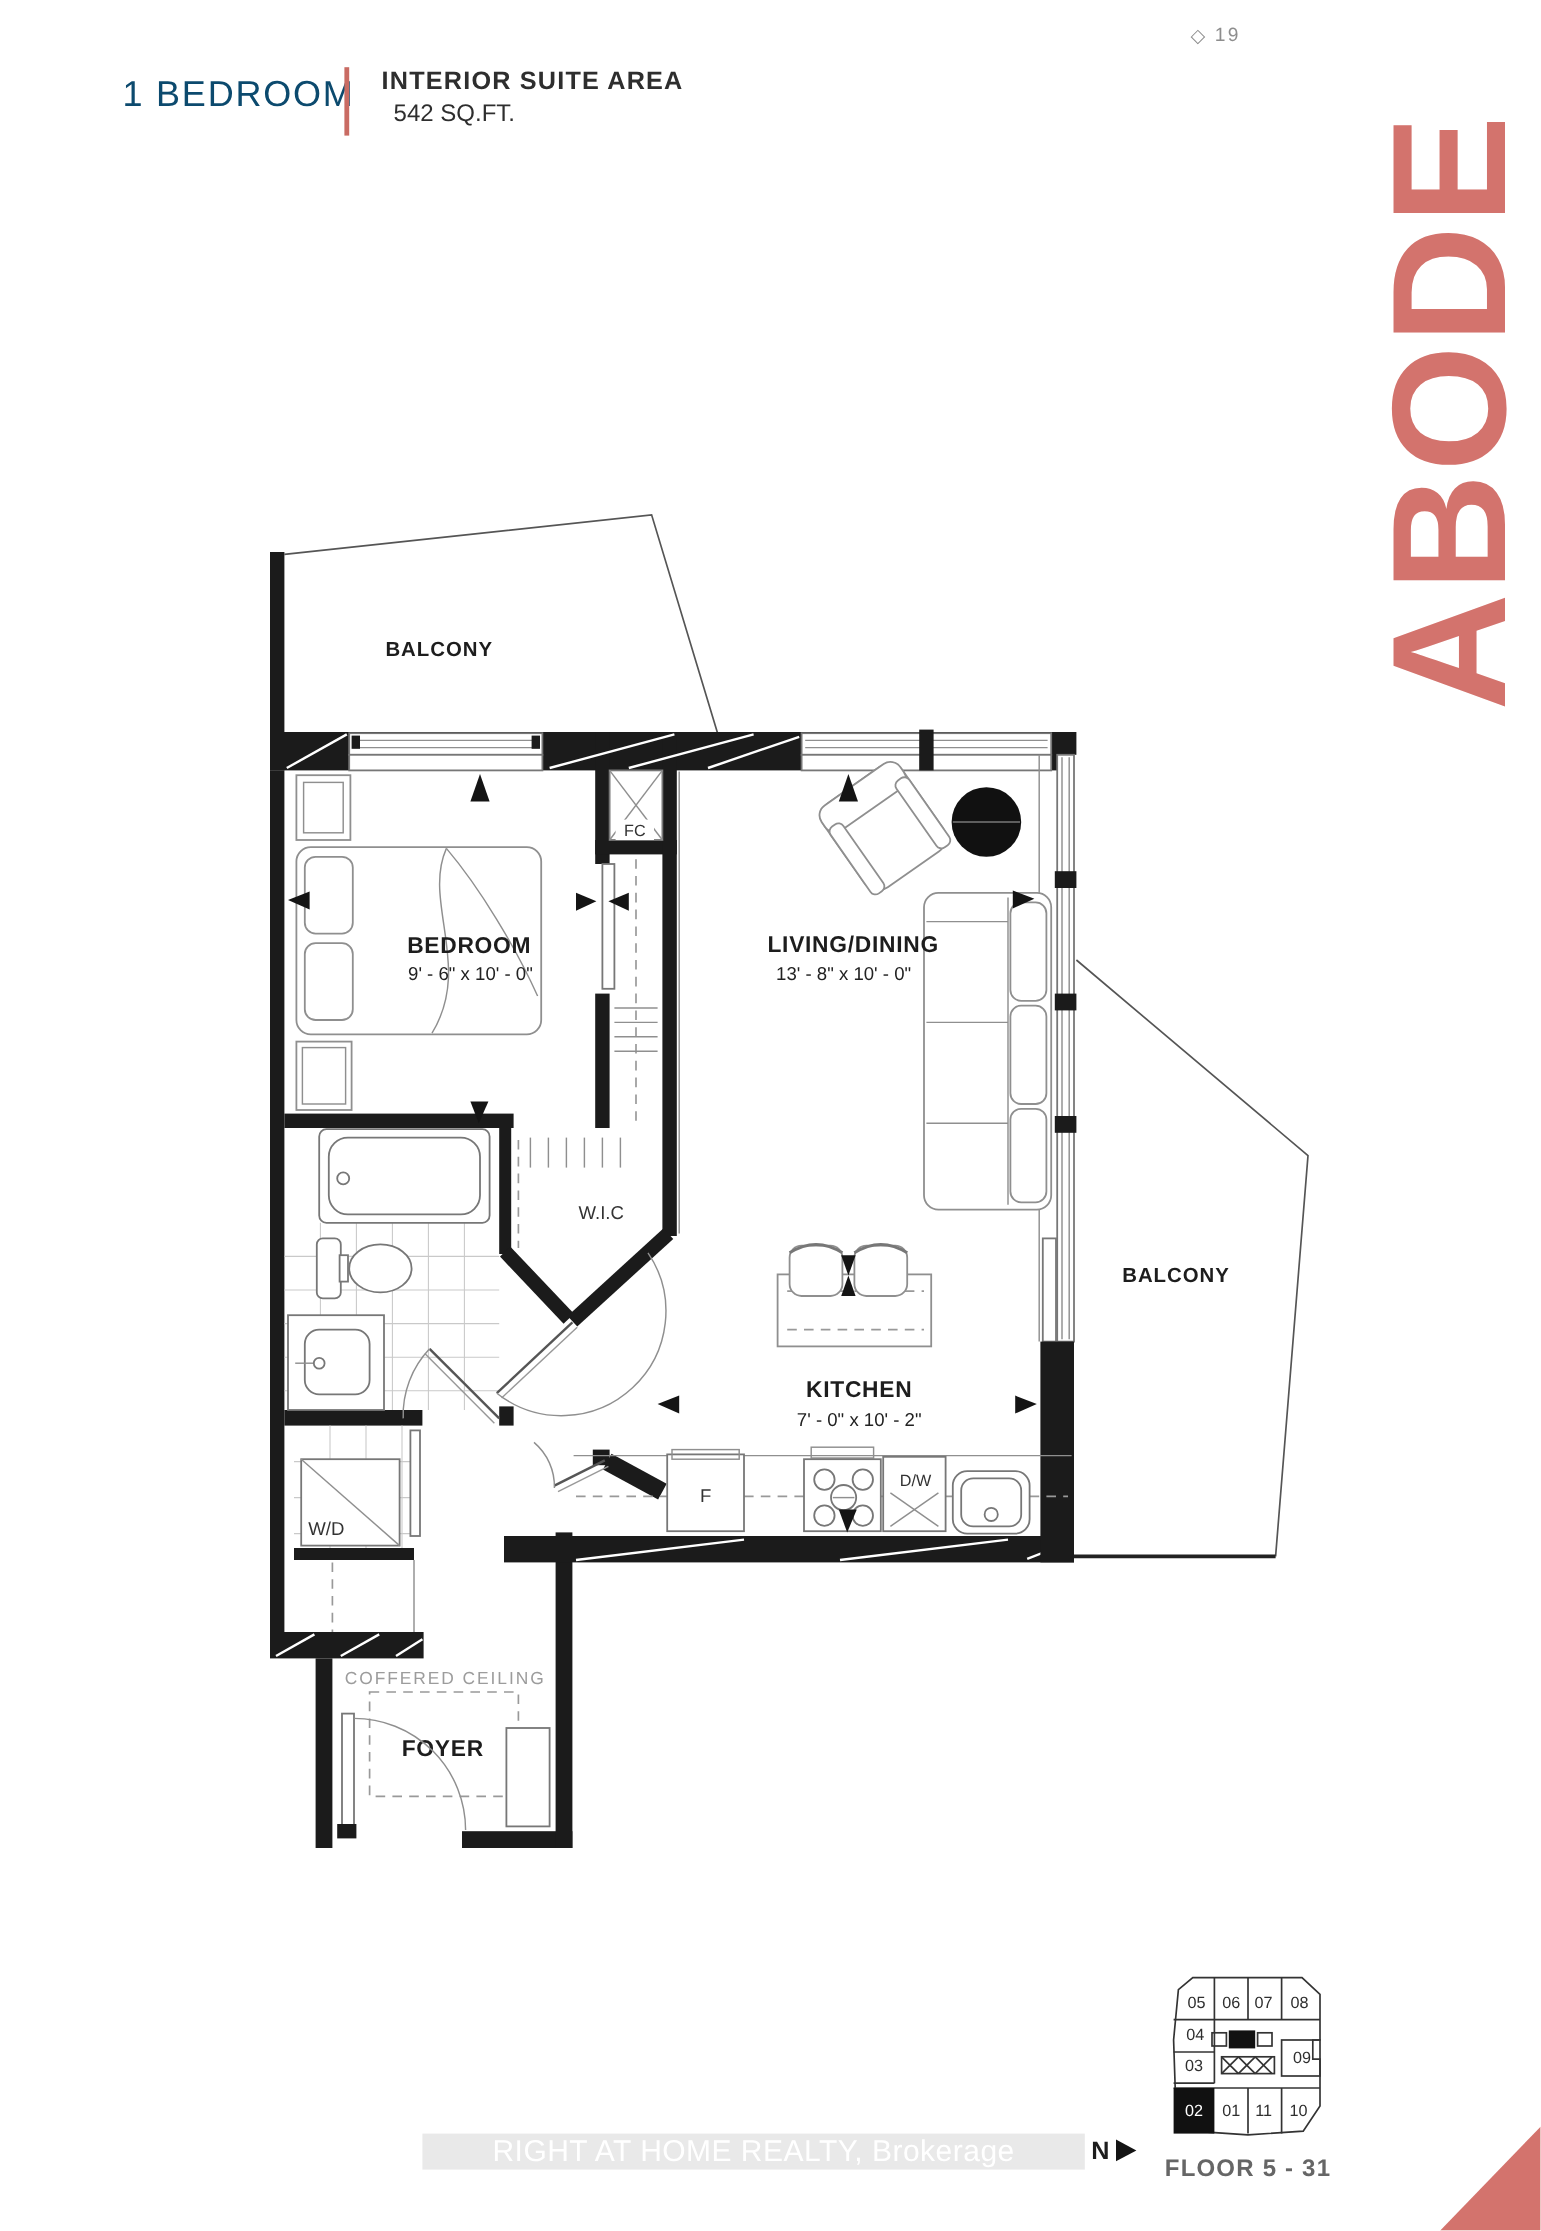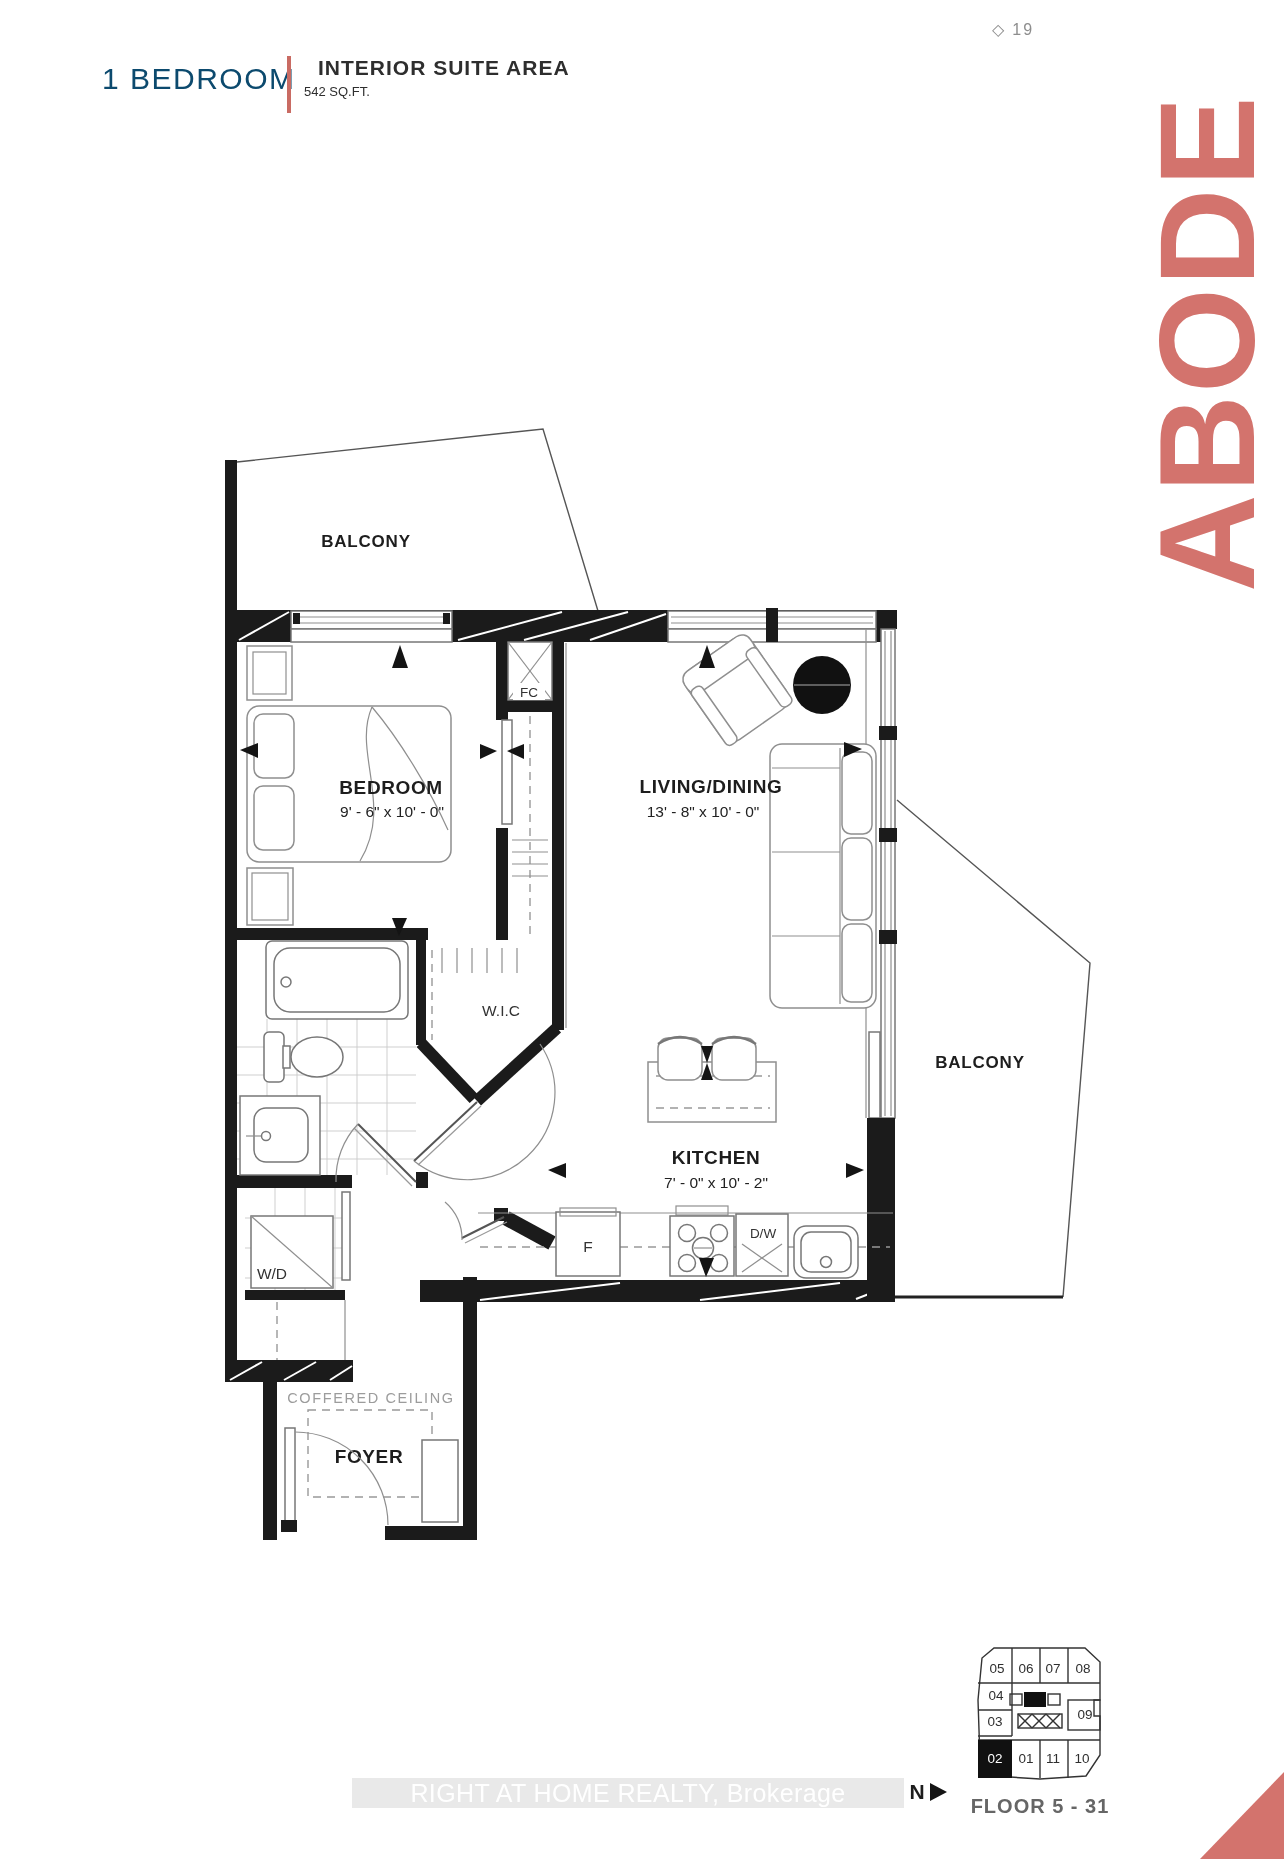--- a/index.html
+++ b/index.html
@@ -3,21 +3,21 @@
 <meta charset="utf-8">
 <style>
   html,body{margin:0;padding:0;background:#fff;}
   .page{position:relative;width:1284px;height:1859px;background:#ffffff;overflow:hidden;
         font-family:"Liberation Sans",sans-serif;}
   .hdr-type{position:absolute;left:62px;top:62px;font-size:30px;font-weight:400;
             letter-spacing:1.5px;color:#0c4a6e;margin-left:40px;}
   .hdr-div{position:absolute;left:287px;top:56px;width:4px;height:57px;background:#c96b63;}
   .hdr-area-label{position:absolute;left:318px;top:56px;font-size:21px;font-weight:700;
                   letter-spacing:1px;color:#2e2e2e;}
-  .hdr-area-value{position:absolute;left:304px;top:84px;font-size:13px;color:#2e2e2e;}
+  .hdr-area-value{position:absolute;left:328px;top:84px;font-size:20px;color:#2e2e2e;}
   .page-num{position:absolute;left:992px;top:20px;font-size:16px;color:#8d8d8d;
             letter-spacing:2px;display:flex;gap:6px;align-items:center;}
   .brand{position:absolute;left:1150px;top:592px;width:505px;height:116px;line-height:116px;
          transform:rotate(-90deg);transform-origin:0 0;font-size:135px;font-weight:700;
          letter-spacing:2px;color:#d3736d;white-space:nowrap;}
   .watermark{position:absolute;left:352px;top:1778px;width:552px;height:30px;background:#e9e9e9;
              color:#ffffff;font-size:25px;line-height:30px;text-align:center;
              letter-spacing:0.4px;white-space:nowrap;}
   svg.plan{position:absolute;left:0;top:0;}
   .wall{fill:#1b1b1b;}

